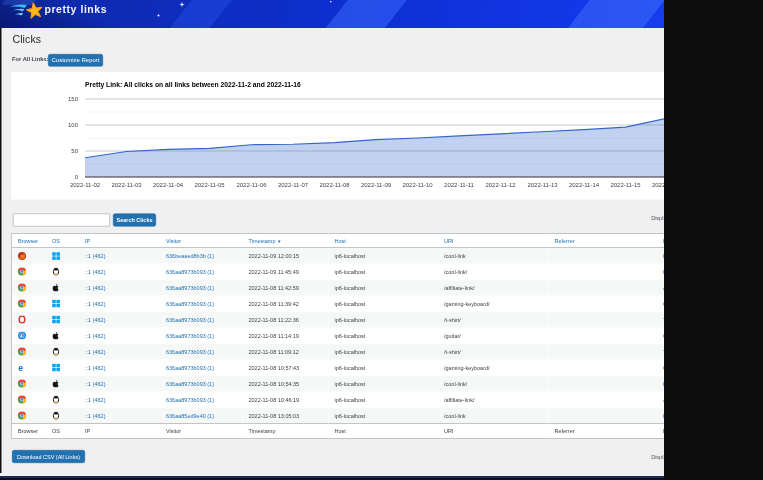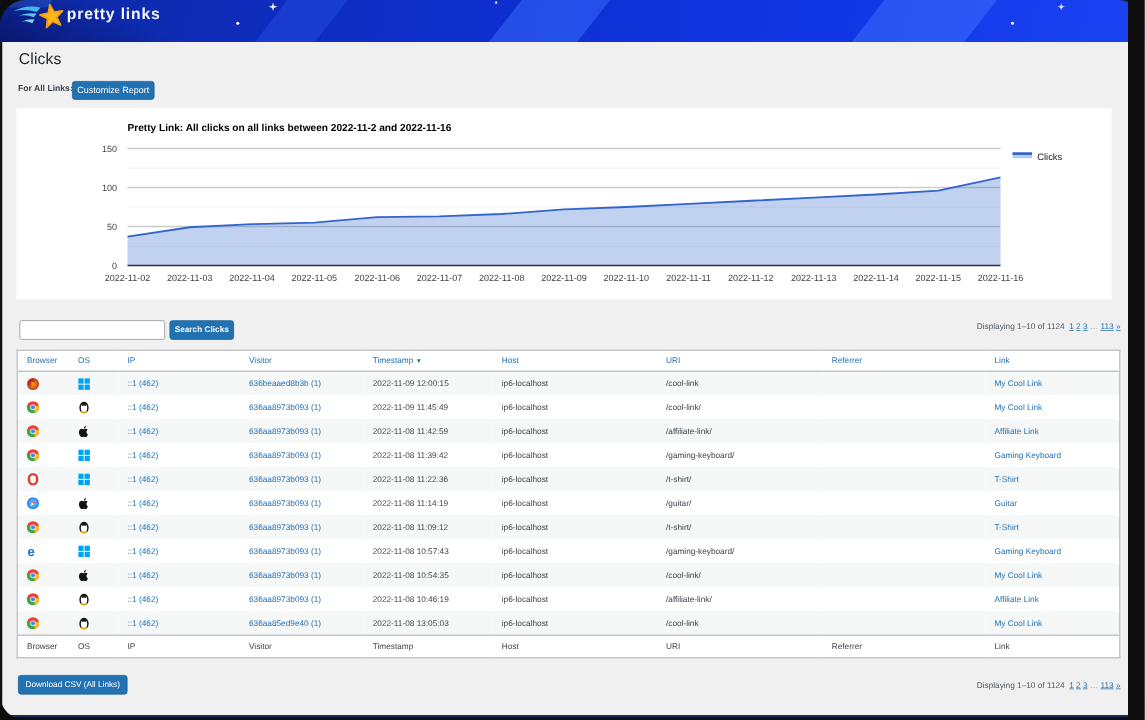--- a/index.html
+++ b/index.html
@@ -1,17 +1,17 @@
 <!DOCTYPE html>
 <html><head>
 <meta charset="utf-8">
 <style>
   * { margin:0; padding:0; box-sizing:border-box; }
   html,body { width:763px; height:480px; overflow:hidden; background:#0d0d0d; }
-  #vp { width:763px; height:480px; overflow:hidden; position:relative;border-radius:17px; }
+  #vp { width:664px; height:480px; overflow:hidden; position:relative; }
   #pg { width:1526px; height:960px; transform:scale(0.5); transform-origin:0 0;
         position:relative; background:#f0f0f1;
         font-family:"Liberation Sans", sans-serif; }
   .abs { position:absolute; }
 
   
   #hdr { position:absolute; left:0; top:0; width:1526px; height:56px; overflow:hidden;
     background:linear-gradient(100deg,#0e2aa4 0%,#0e2cba 22%,#0e2fd0 45%,#0f33dc 60%,#1238e8 78%,#1c43f2 100%);
   }
   .band { position:absolute; top:-20px; height:100px; transform:skewX(-38deg); }

